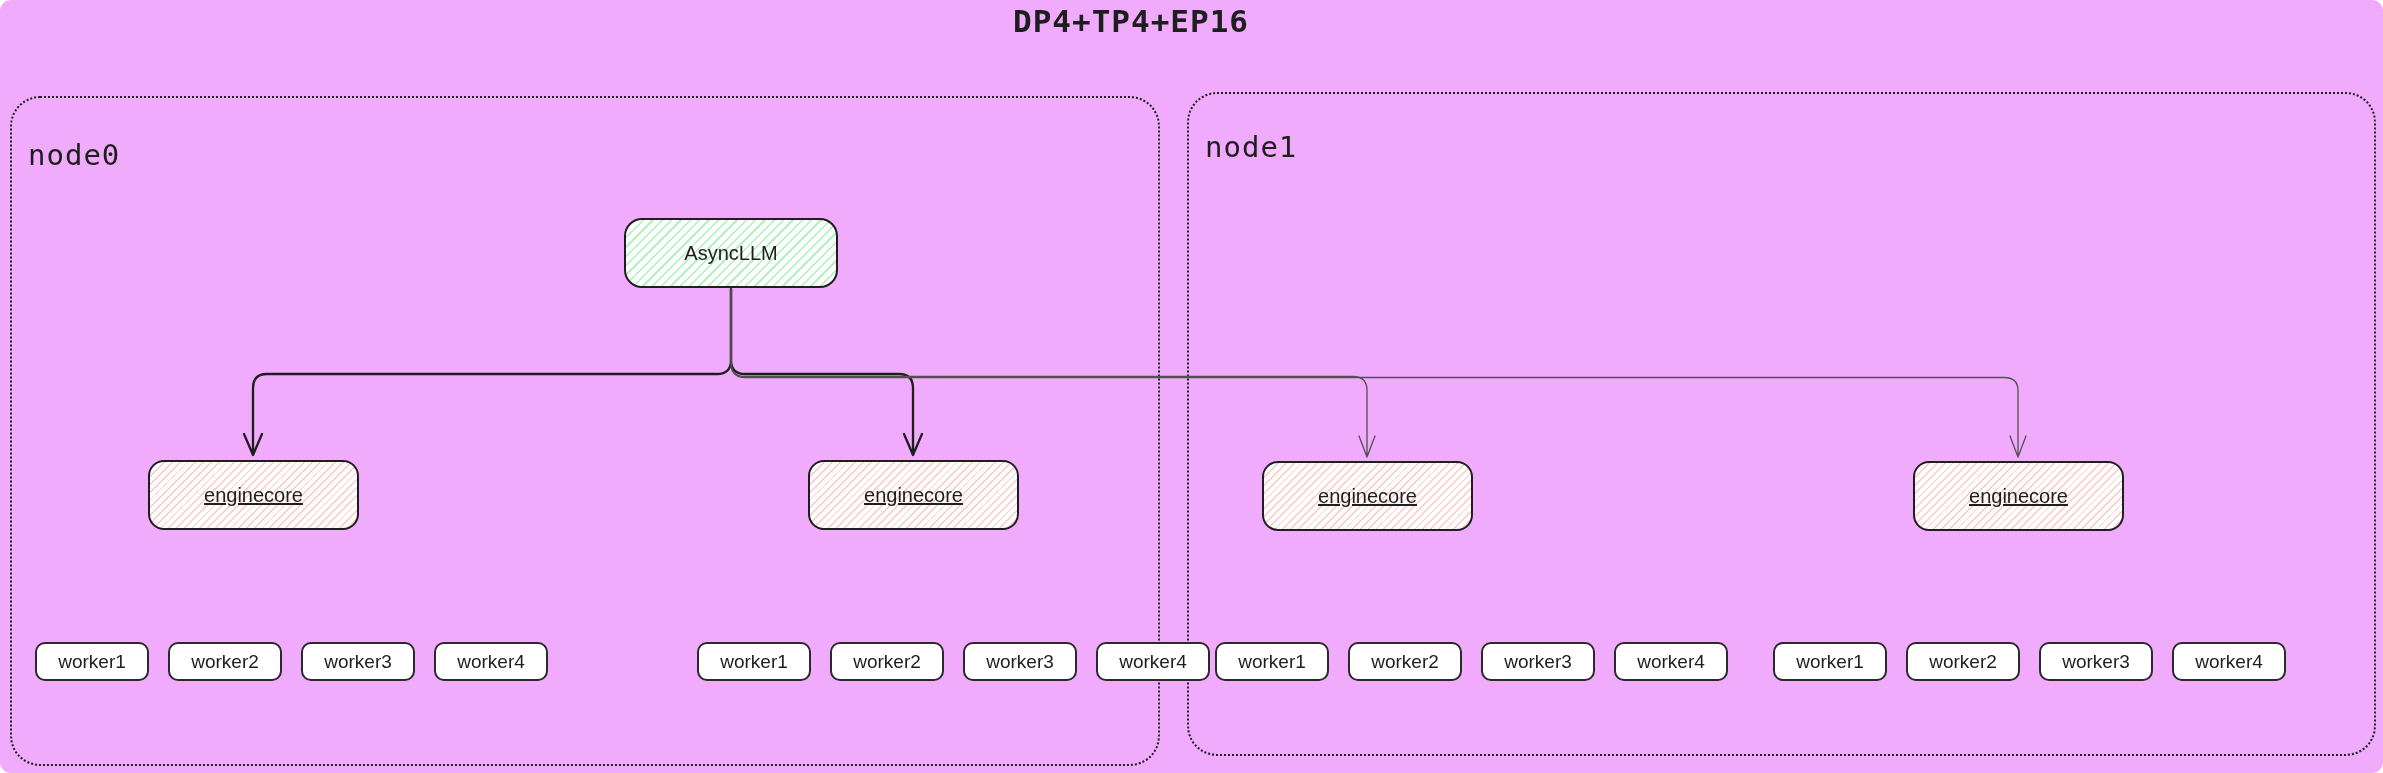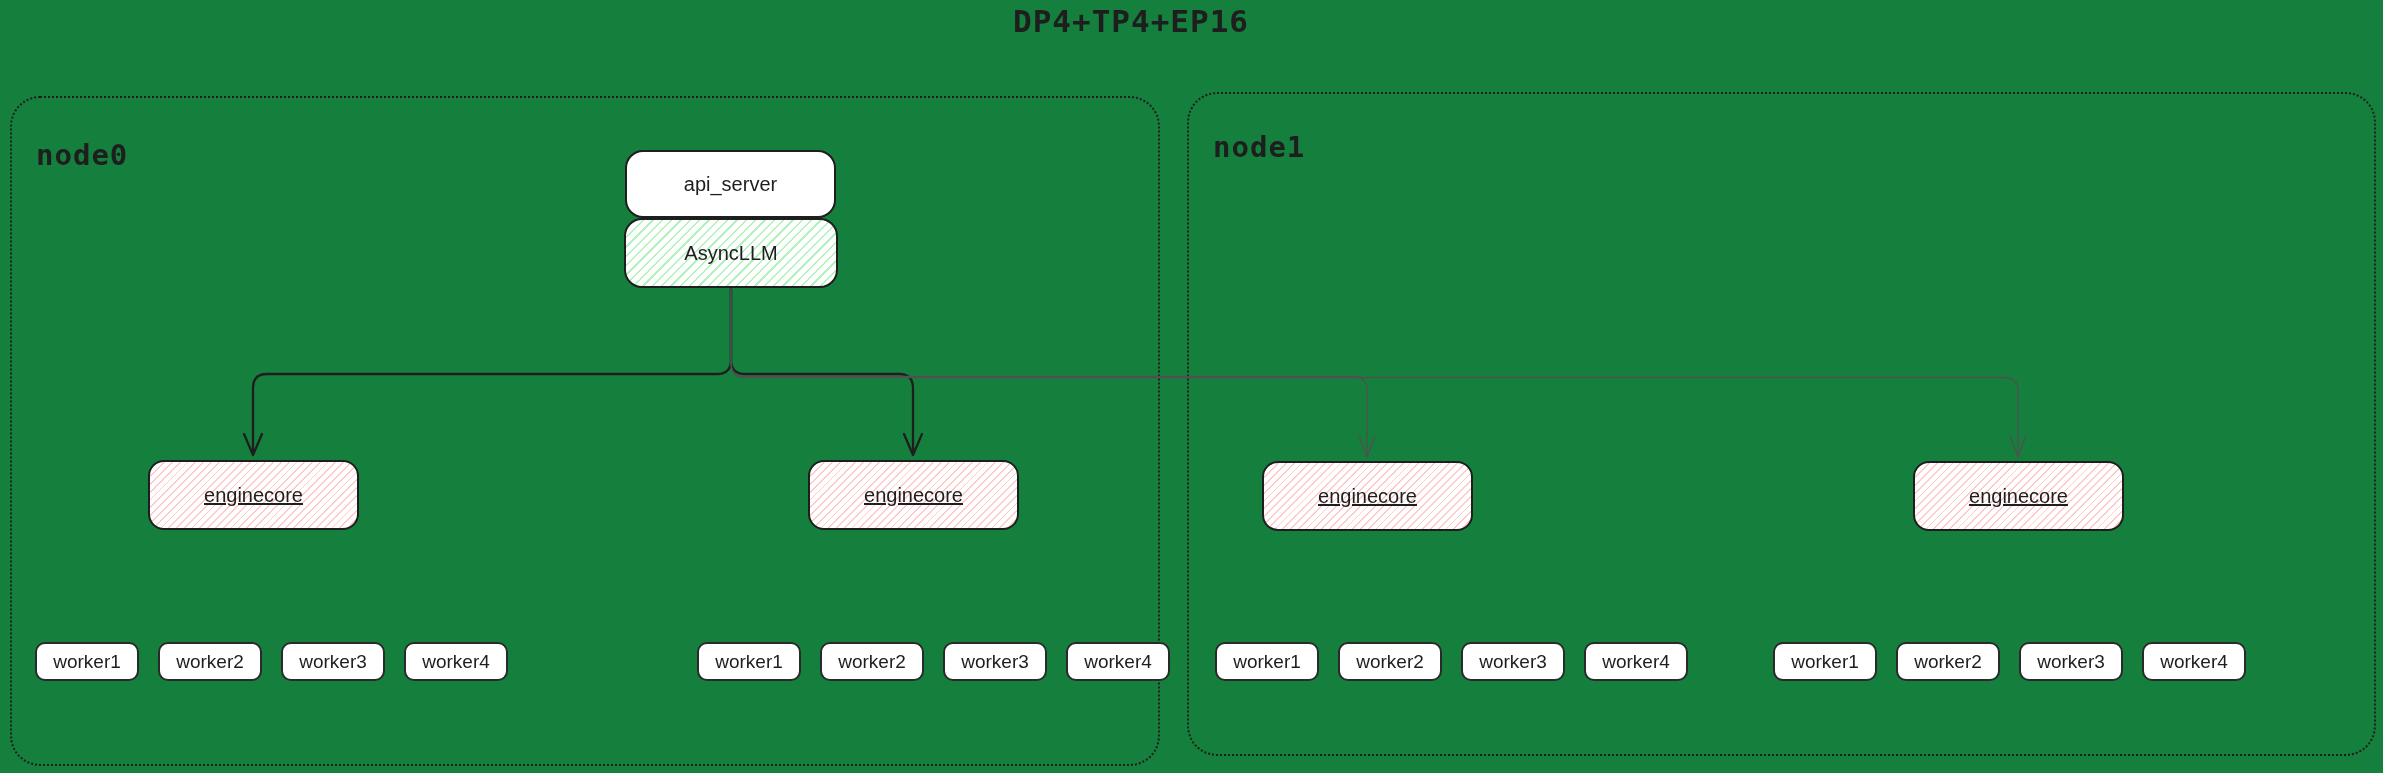--- a/index.html
+++ b/index.html
@@ -1,40 +1,41 @@
 <!DOCTYPE html>
 <html><head>
 <meta charset="utf-8">
 <style>
   html,body{margin:0;padding:0;background:#ffffff;}
   #canvas{
     position:relative;
     width:2383px;height:773px;
-    background:#15803d;
+    background:#f0abfc;
     font-family:"Liberation Sans", sans-serif;
     color:#1e1e1e;
     overflow:hidden;
+    border-radius:11px;
   }
   .mono{font-family:"DejaVu Sans Mono", monospace;}
   #diagram-title{
     position:absolute;left:1013px;top:3px;
     font-size:31px;font-weight:bold;letter-spacing:1px;
     white-space:nowrap;
   }
   .node-container{
     position:absolute;
     border:2.5px dotted #1e1e1e;
     border-radius:30px;
     background:transparent;
   }
   #node0{left:10px;top:96px;width:1146px;height:666px;}
   #node1{left:1187px;top:92px;width:1185px;height:660px;}
   .node-label{
-    position:absolute;left:24px;top:40px;
-    font-size:29px;font-weight:bold;letter-spacing:1px;
+    position:absolute;left:16px;top:40px;
+    font-size:29px;font-weight:normal;letter-spacing:1px;
   }
   .box{
     position:absolute;
     box-sizing:border-box;
     border:2.2px solid #1e1e1e;
     display:flex;align-items:center;justify-content:center;
     font-size:20px;
     background:#ffffff;
     white-space:nowrap;
   }
@@ -62,21 +63,21 @@
   .worker-row{
     position:absolute;top:642px;
     display:flex;gap:19px;
   }
   #worker-row-1{left:35px;}
   #worker-row-2{left:697px;}
   #worker-row-3{left:1215px;}
   #worker-row-4{left:1773px;}
   .worker{
     position:static;
-    width:104px;height:39px;
+    width:114px;height:39px;
     border:2px solid #2a2a2a;border-radius:10px;
     font-size:19px;
   }
   #arrow-layer{
     position:absolute;left:0;top:0;width:2383px;height:773px;
     pointer-events:none;z-index:1;
   }
 </style>
 </head>
 <body>
@@ -99,23 +100,20 @@
       <path d="M 731 289 L 731 360 Q 731 374 717 374 L 267 374 Q 253 374 253 388 L 253 453 M 244 434 L 253 455 M 262 434 L 253 455"></path>
       <path d="M 731 289 L 731 360 Q 731 374 745 374 L 899 374 Q 913 374 913 388 L 913 453 M 904 434 L 913 455 M 922 434 L 913 455"></path>
     </g>
 
     <g stroke="#505050" stroke-width="1.3" fill="none" stroke-linecap="round" stroke-linejoin="round">
       <path d="M 731 289 L 731 362.5 Q 731 376.5 745 376.5 L 1353 376.5 Q 1367 376.5 1367 390.5 L 1367 455 M 1359 436 L 1367 457 M 1375 436 L 1367 457"></path>
       <path d="M 731 289 L 731 363.5 Q 731 377.5 745 377.5 L 2004 377.5 Q 2018 377.5 2018 390.5 L 2018 455 M 2010 436 L 2018 457 M 2026 436 L 2018 457"></path>
     </g>
   </svg>
 
-  <div id="api-server-box" class="box">
-    <span>api_server</span>
-  </div>
   <div id="asyncllm-box" class="box hatch-green">
     <span>AsyncLLM</span>
   </div>
 
   <div id="enginecore-1" class="box enginecore hatch-red">
     <span>enginecore</span>
   </div>
   <div id="enginecore-2" class="box enginecore hatch-red">
     <span>enginecore</span>
   </div>

